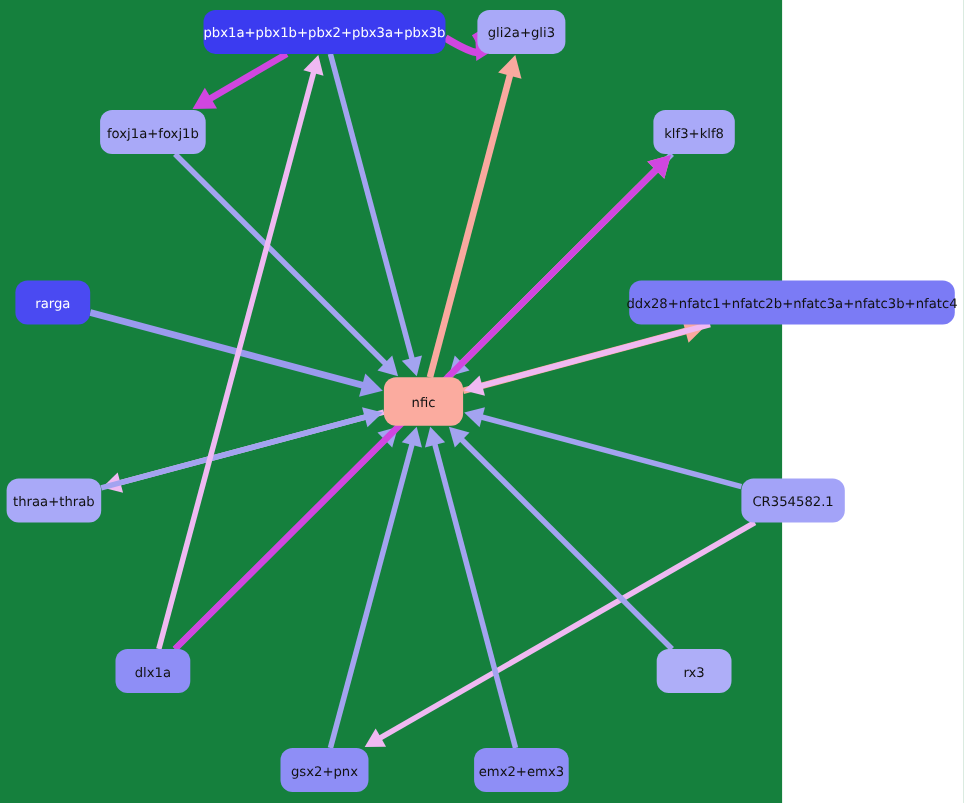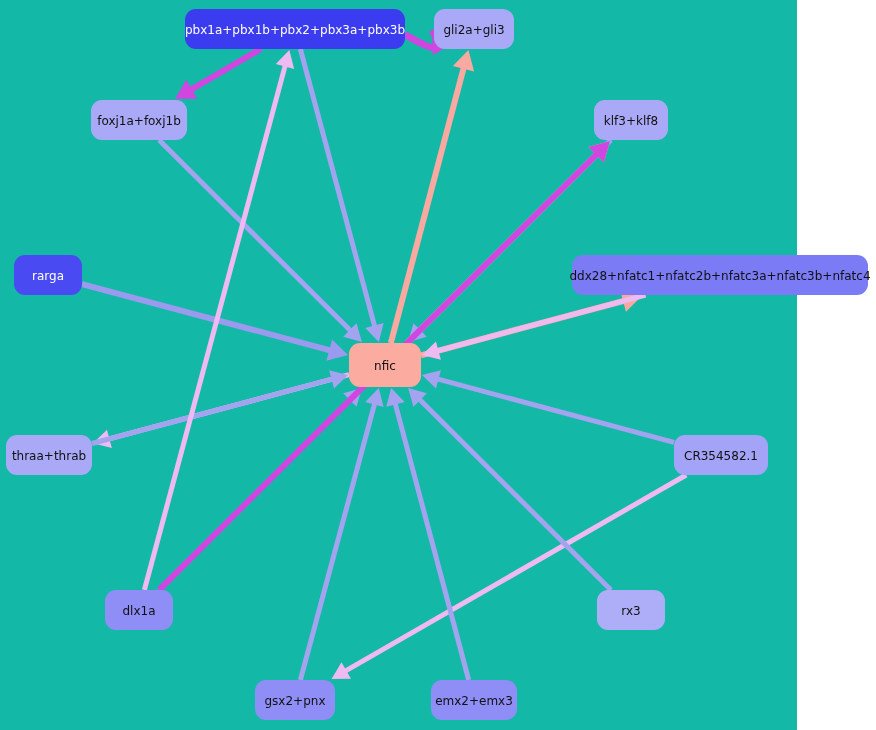--- a/index.html
+++ b/index.html
@@ -9,23 +9,23 @@
     background: #ffffff;
   }
   body {
     width: 876px;
     height: 730px;
     font-family: "DejaVu Sans", "Liberation Sans", sans-serif;
     overflow: hidden;
   }
   #graph-root {
     position: relative;
-    width: 797px;
+    width: 711px;
     height: 730px;
-    background: #14b8a6;
+    background: #15803d;
   }
   svg#network-canvas {
     position: absolute;
     left: 0;
     top: 0;
     width: 876px;
     height: 730px;
     display: block;
   }
   .node-rect {

